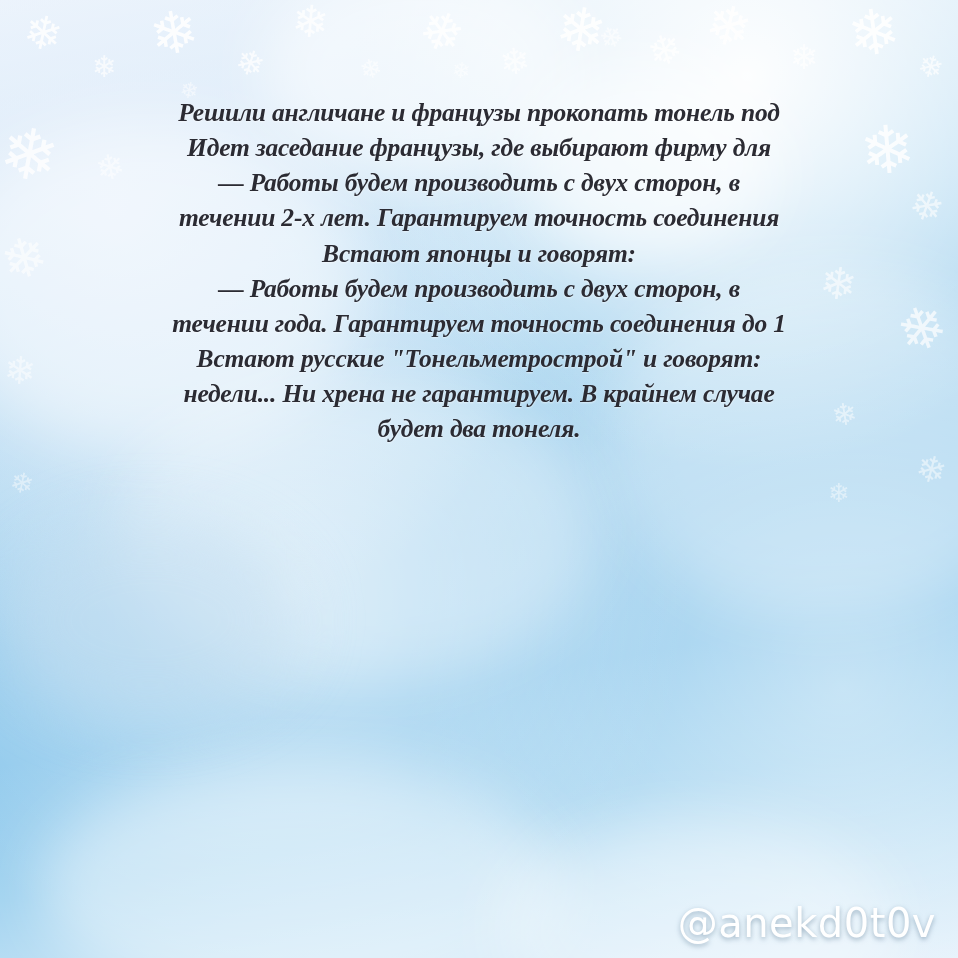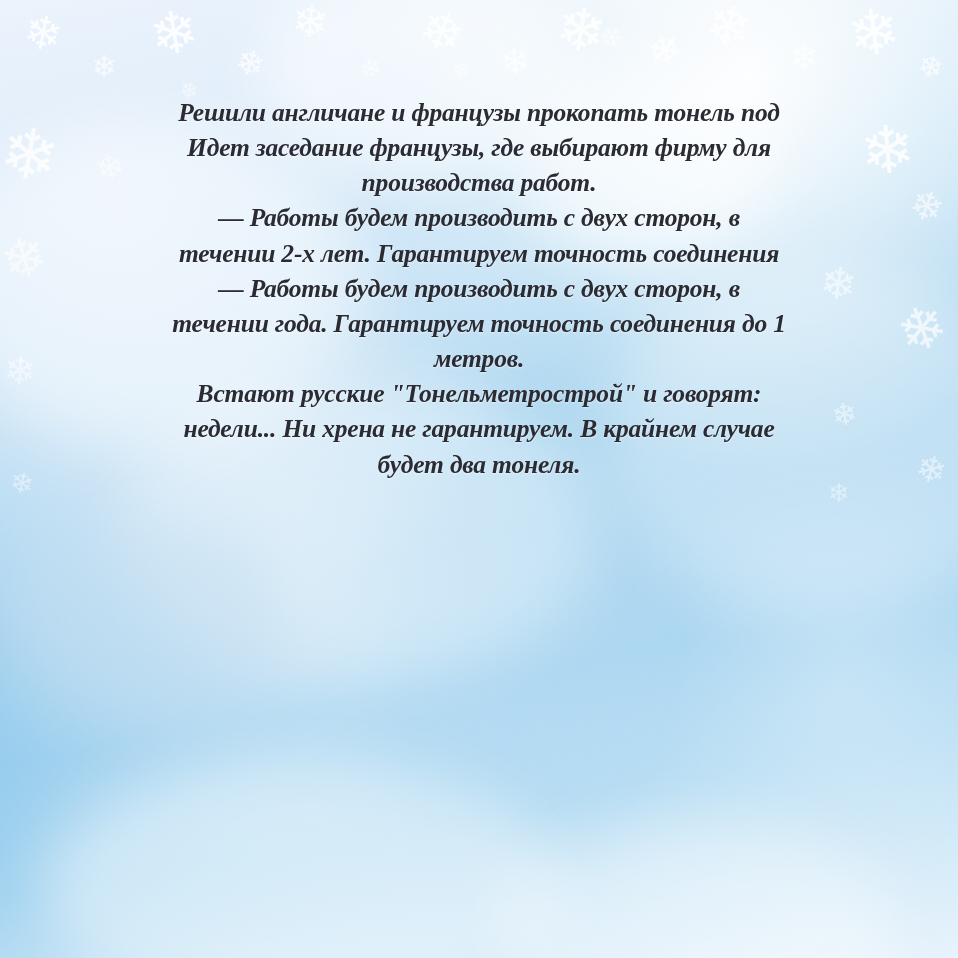--- a/index.html
+++ b/index.html
@@ -136,24 +136,24 @@
       <span class="flake" style="left: 10px; top: 470px; font-size: 28px; opacity: 0.45; transform: rotate(12deg);">❄</span>
       <span class="flake" style="left: 600px; top: 24px; font-size: 28px; opacity: 0.6; transform: rotate(-22deg);">❄</span>
       <span class="flake" style="left: 452px; top: 60px; font-size: 22px; opacity: 0.5; transform: rotate(6deg);">❄</span>
       <span class="flake" style="left: 760px; top: 96px; font-size: 24px; opacity: 0.45; transform: rotate(-3deg);">❄</span>
       <span class="flake" style="left: 180px; top: 80px; font-size: 22px; opacity: 0.5; transform: rotate(11deg);">❄</span>
     </div>
 
   <div class="joke" id="joke-text">
       <p>Решили англичане и французы прокопать тонель под</p>
       <p>Идет заседание французы, где выбирают фирму для</p>
-      <p>производства работ.</p>
       <p>— Работы будем производить с двух сторон, в</p>
       <p>течении 2-х лет. Гарантируем точность соединения</p>
+      <p>Встают японцы и говорят:</p>
       <p>— Работы будем производить с двух сторон, в</p>
       <p>течении года. Гарантируем точность соединения до 1</p>
-      <p>метров.</p>
       <p>Встают русские "Тонельметрострой" и говорят:</p>
       <p>недели... Ни хрена не гарантируем. В крайнем случае</p>
       <p>будет два тонеля.</p>
     </div>
 
+  <div class="watermark">@anekd0t0v</div>
 </div>
 
 </body></html>

